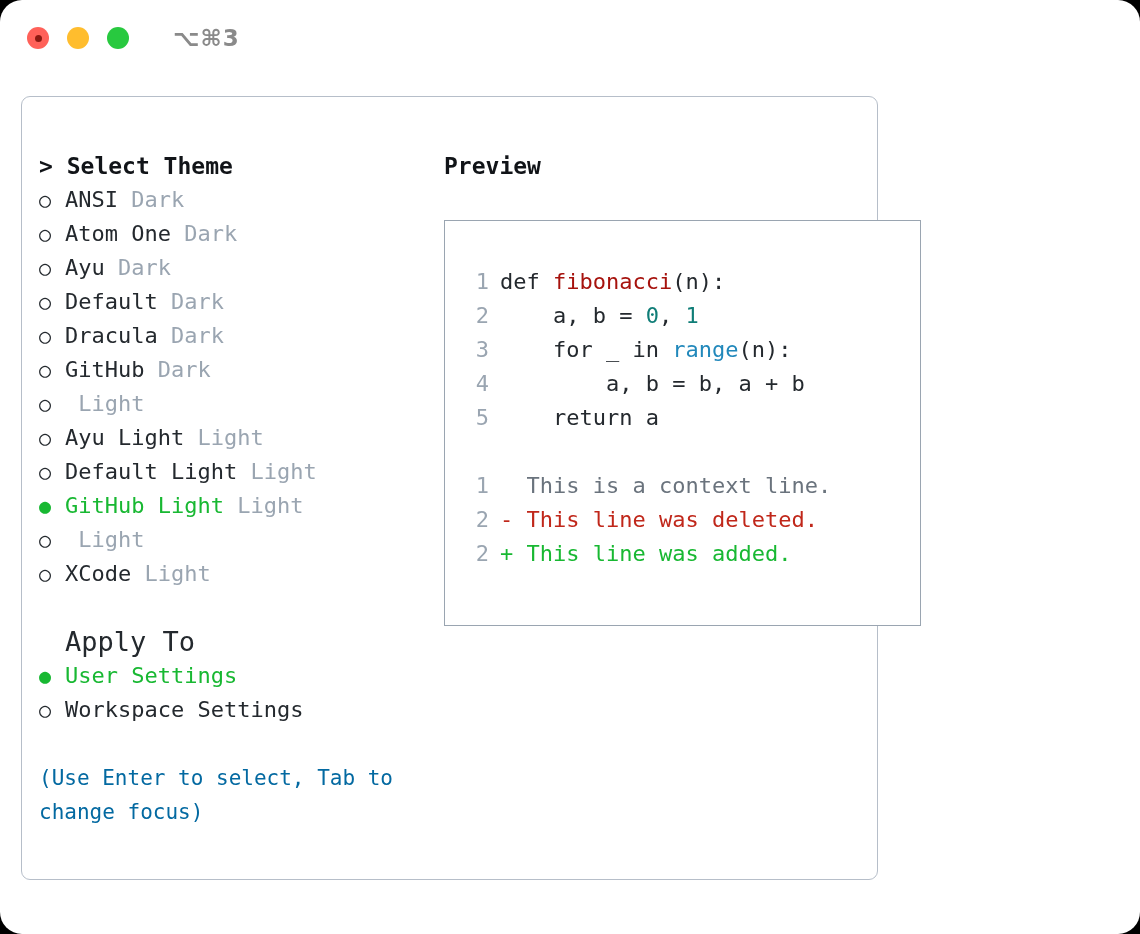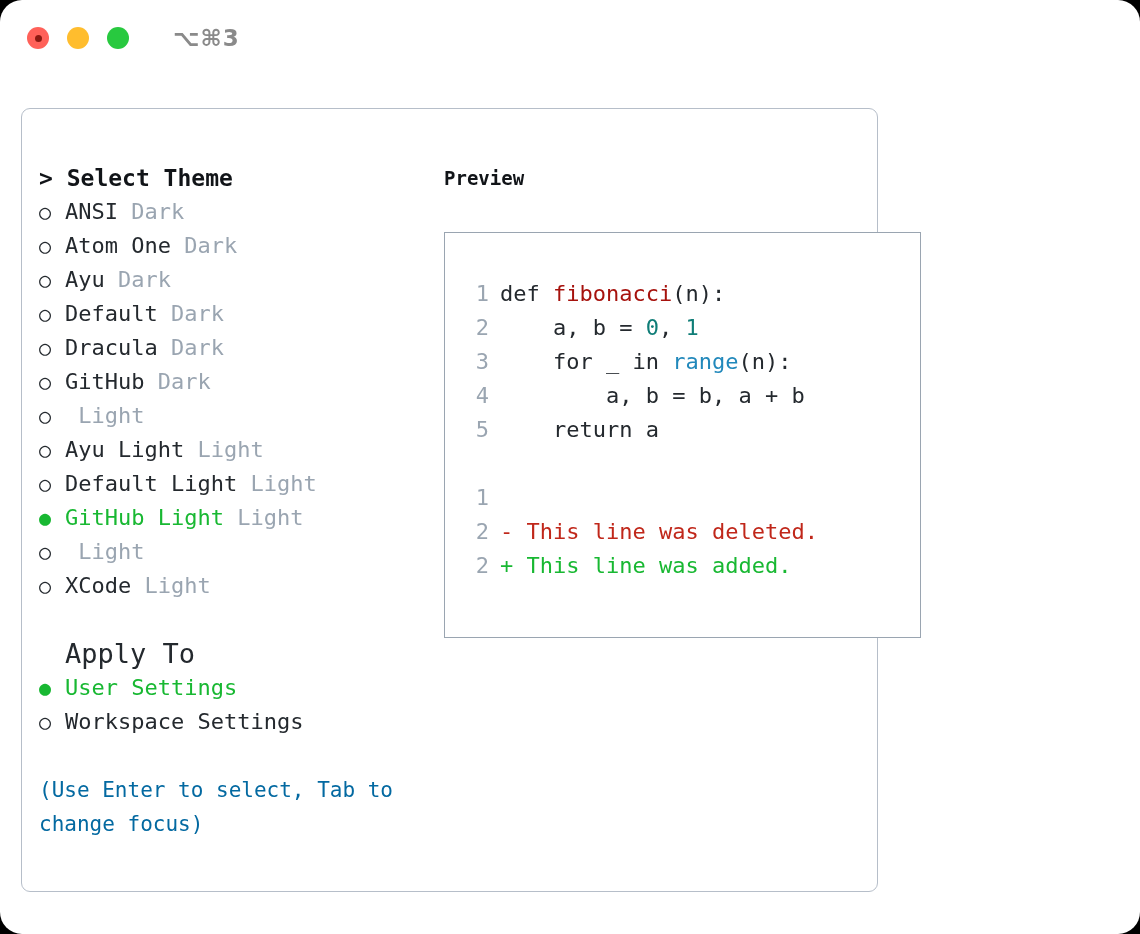--- a/index.html
+++ b/index.html
@@ -71,21 +71,20 @@
   
   .panel {
     position: absolute;
     left: 21px;
     top: 96px;
     width: 857px;
     height: 784px;
     border: 1.6px solid #b6bec9;
     border-radius: 9px;
     background: #ffffff;
-    margin-top: 12px;
   }
 
   .panel-inner {
     position: absolute;
     left: 0; top: 0;
     width: 100%; height: 100%;
     display: flex;
   }
 
   .col-left {
@@ -146,21 +145,21 @@
   .hint {
     margin-top: 34px;
     font-size: 21px;
     line-height: 34px;
     color: #0369a1;
     width: 405px;
   }
 
   
   .preview-head {
-    font-size: 19px;
+    font-size: 23px;
     font-weight: 700;
     color: #111418;
     line-height: 34px;
     white-space: pre;
   }
 
   .code-box {
     margin-top: 37px;
     width: 477px;
     height: 406px;
@@ -253,21 +252,21 @@
         <div class="code-box">
           <div id="code-lines">
               <div class="cline"><span class="lnum">1</span><span class="ctext"><span>def </span><span class="tok-fn">fibonacci</span><span>(n):</span></span></div>
               <div class="cline"><span class="lnum">2</span><span class="ctext"><span>    a, b = </span><span class="tok-num">0</span><span>, </span><span class="tok-num">1</span></span></div>
               <div class="cline"><span class="lnum">3</span><span class="ctext"><span>    for _ in </span><span class="tok-blt">range</span><span>(n):</span></span></div>
               <div class="cline"><span class="lnum">4</span><span class="ctext"><span>        a, b = b, a + b</span></span></div>
               <div class="cline"><span class="lnum">5</span><span class="ctext"><span>    return a</span></span></div>
             </div>
           <div class="diff-gap"></div>
           <div id="diff-lines">
-              <div class="cline"><span class="lnum">1</span><span class="ctext diff-ctx"><span> </span></span></div>
+              <div class="cline"><span class="lnum">1</span><span class="ctext diff-ctx"><span> </span><span> This is a context line.</span></span></div>
               <div class="cline"><span class="lnum">2</span><span class="ctext diff-del"><span>-</span><span> This line was deleted.</span></span></div>
               <div class="cline"><span class="lnum">2</span><span class="ctext diff-add"><span>+</span><span> This line was added.</span></span></div>
             </div>
         </div>
       </div>
 
     </div>
   </div>
 </div>
 

